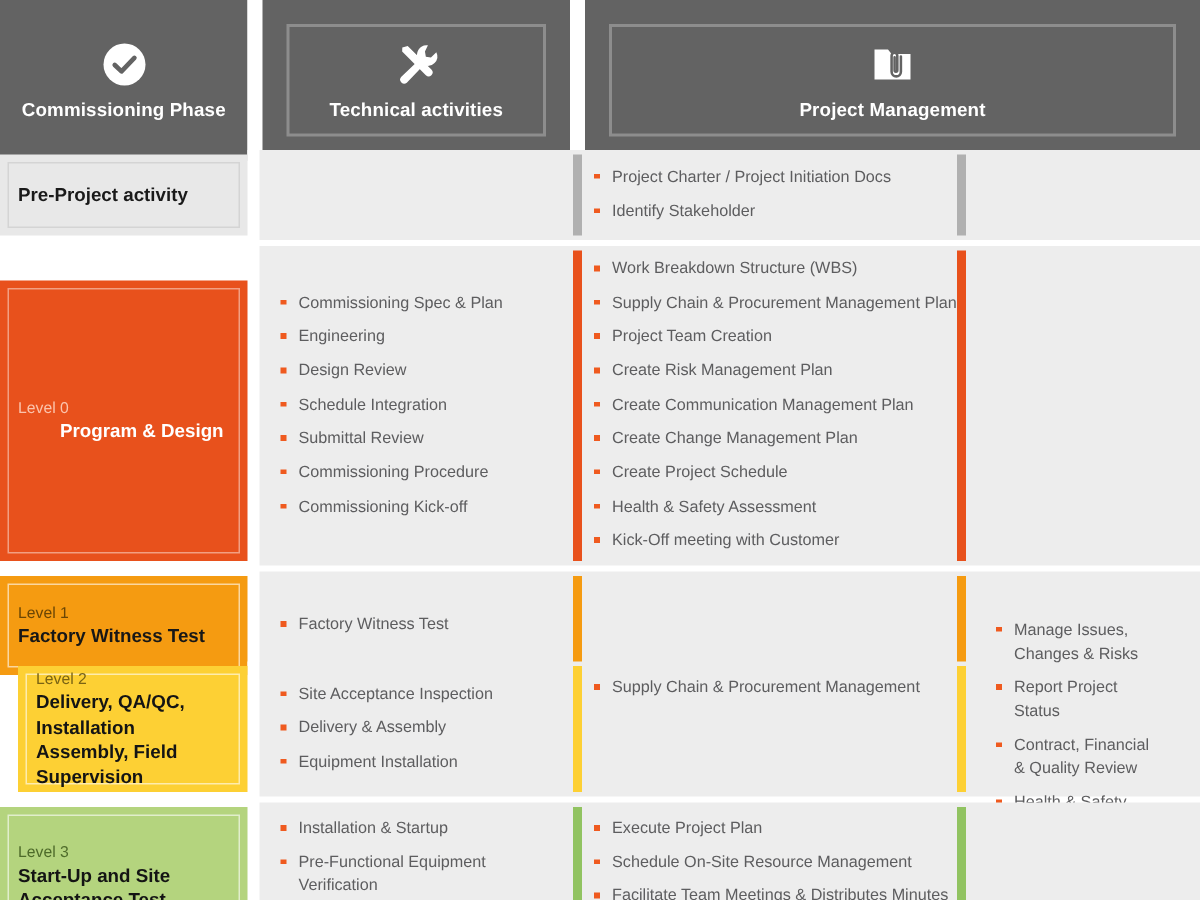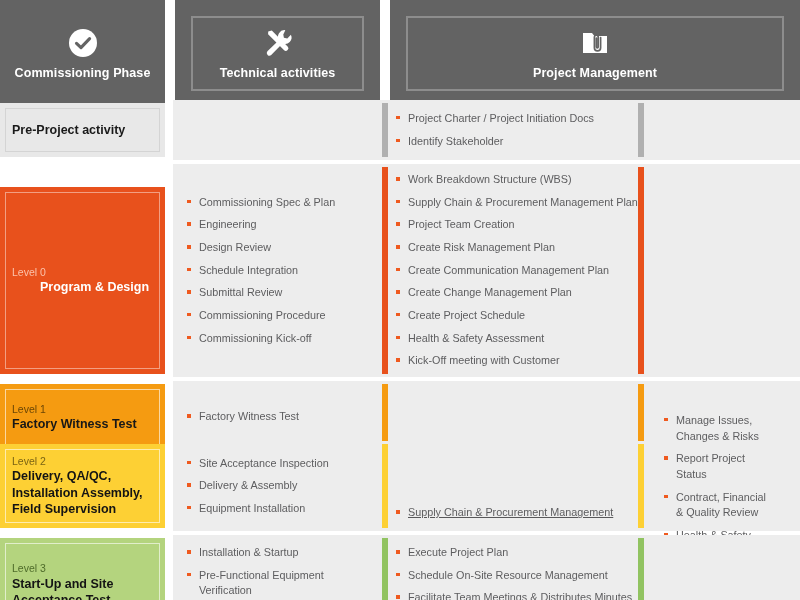--- a/index.html
+++ b/index.html
@@ -88,21 +88,21 @@
   }
   .chip.grey{background:#e8e8e8;}
   .chip.grey .chip-inner{border-color:#d4d4d4;}
   .chip.grey .chip-title{color:#1a1a1a;}
   .chip.orange{background:#e8511c;margin-top:20px;}
   .chip.orange .chip-level{color:#fbc3ac;}
   .chip.orange .chip-title{color:#ffffff;padding-left:28px;}
   .chip.amber{background:#f59b11;}
   .chip.amber .chip-level{color:#6b4605;}
   .chip.amber .chip-title{color:#171717;}
-  .chip.yellow{background:#fdd034;}
+  .chip.yellow{background:#fdd034;margin-left:12px;}
   .chip.yellow .chip-level{color:#7a6414;}
   .chip.yellow .chip-title{color:#141414;}
   .chip.green{background:#b4d47e;}
   .chip.green .chip-level{color:#4e6b2a;}
   .chip.green .chip-title{color:#141414;}
   .chip.amber .chip-inner,
   .chip.yellow .chip-inner,
   .chip.green .chip-inner{border-color:rgba(255,255,255,.6);}
 
   .gap-s{width:8px;flex:0 0 8px;background:#ffffff;}
@@ -158,21 +158,21 @@
   ul.blist li:last-child{margin-bottom:0;}
   ul.blist li:before{
     content:"";
     position:absolute;left:0;top:5px;
     width:3.5px;height:3.5px;
     background:#ef5a1f;
   }
   .tight li{margin-bottom:6px;}
 
   .mid-align{display:flex;flex-direction:column;justify-content:center;}
-  .bottom-align{display:flex;flex-direction:column;justify-content:flex-end;text-decoration:underline;}
+  .bottom-align{display:flex;flex-direction:column;}
 </style>
 </head>
 <body>
 
 <div class="board">
 
   <div class="header-row">
 
     <div class="hdr plain" style="width:165px;flex:0 0 165px;">
       <div class="hdr-inner">

